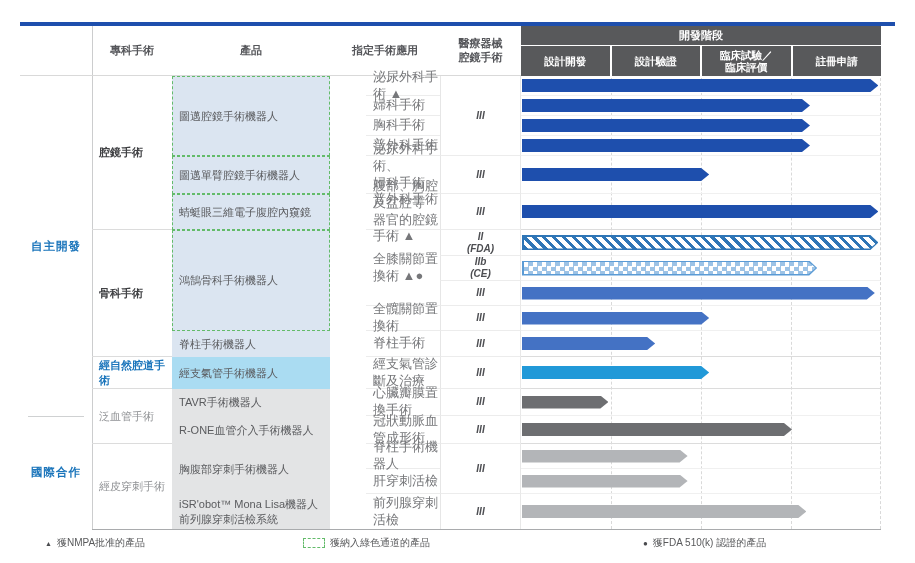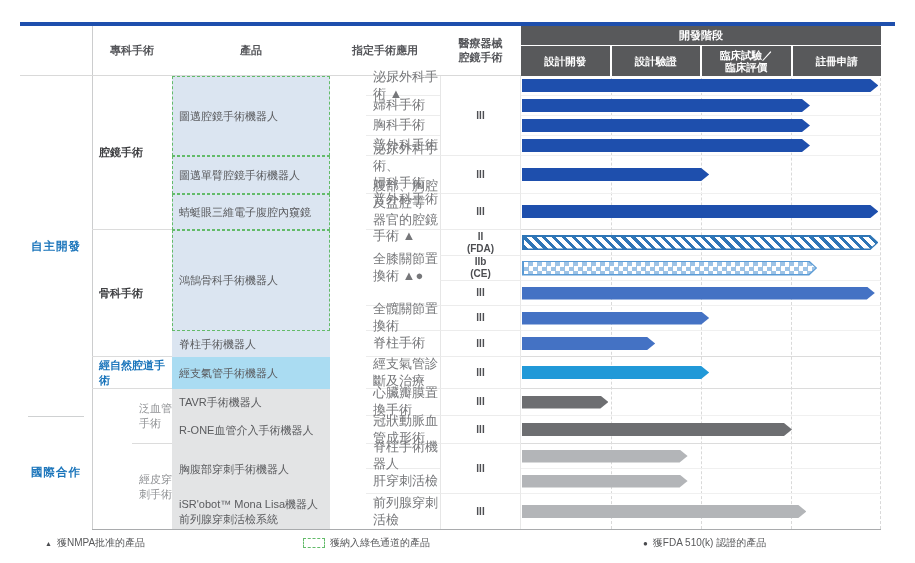--- a/index.html
+++ b/index.html
@@ -18,31 +18,31 @@
   .hdr-stages-sub{grid-row:2/3;display:flex;gap:2px;background:#ffffff;}
   .hdr-stages-sub > div{flex:1;background:#58595b;color:#ffffff;display:flex;align-items:center;
        justify-content:center;font-size:10.5px;font-weight:700;text-align:center;line-height:1.15;white-space:pre-line;}
   
   .gutter{display:flex;align-items:center;justify-content:center;font-size:11.5px;font-weight:700;
           color:#1b75bb;letter-spacing:1px;position:relative;}
   .gutter-intl::before{content:"";position:absolute;top:0;left:8px;width:56px;border-top:1px solid #cfd1d2;}
   .spec{display:flex;align-items:center;padding-left:7px;font-size:11px;font-weight:700;color:#404144;
         border-bottom:1px solid #e2e2e2;}
   .spec-blue{color:#1b75bb;}
-  .spec-gray{color:#909295;font-weight:400;margin-left:40px;}
+  .spec-gray{color:#909295;font-weight:400;}
   .prod{display:flex;align-items:center;padding-left:7px;font-size:11px;color:#5a5b5e;line-height:1.3;white-space:pre-line;}
   .bg-lblue{background:#dbe5f1;}
   .bg-cyan{background:#aadcf2;}
   .bg-gray{background:#e3e4e5;}
   .gdash{outline:1.5px dashed #63bb6a;outline-offset:-1.5px;text-align:right;}
   .app{display:flex;align-items:center;padding-left:7px;font-size:13px;color:#76777a;
        border-bottom:1px solid #ececec;line-height:1.3;white-space:pre-line;margin-left:36px;}
   .cls{display:flex;align-items:center;justify-content:center;font-size:10px;font-weight:700;color:#4d4e52;
        text-align:center;border-left:1px solid #e6e6e6;border-right:1px solid #e8e8e8;
-       border-bottom:1px solid #ececec;line-height:1.2;white-space:pre-line;}
+       border-bottom:1px solid #ececec;line-height:1.2;white-space:pre-line;font-style:italic;}
   .st{display:flex;align-items:center;border-bottom:1px solid #f0f0f0;position:relative;z-index:1;}
   .nb{border-bottom:none;}
   .sepb{border-bottom:1px solid #dcdcdc;}
   
   .bar{height:13px;margin-left:1px;position:relative;
        clip-path:polygon(0 0,calc(100% - 8px) 0,100% 50%,calc(100% - 8px) 100%,0 100%);}
   .bar-dark-blue{background:#1e4fad;}
   .bar-medium-blue{background:#4472c4;}
   .bar-cyan{background:#2199d8;}
   .bar-dark-gray{background:#6d6e71;}

